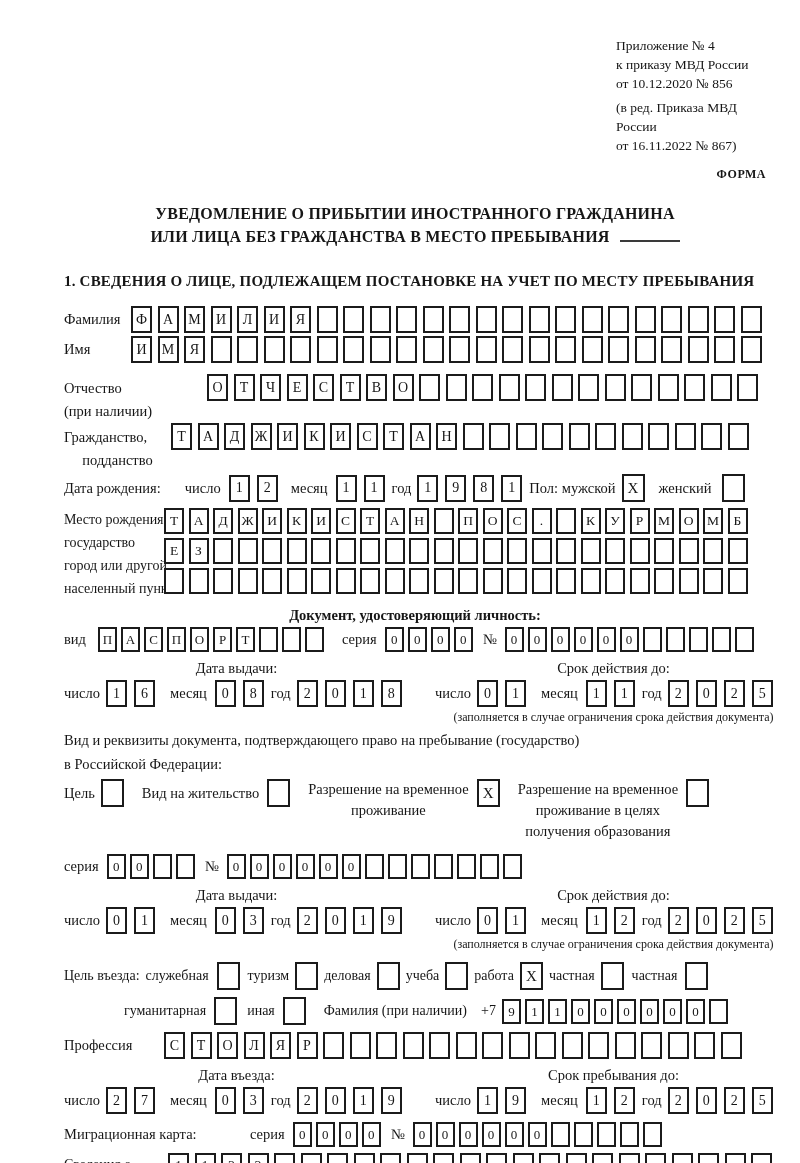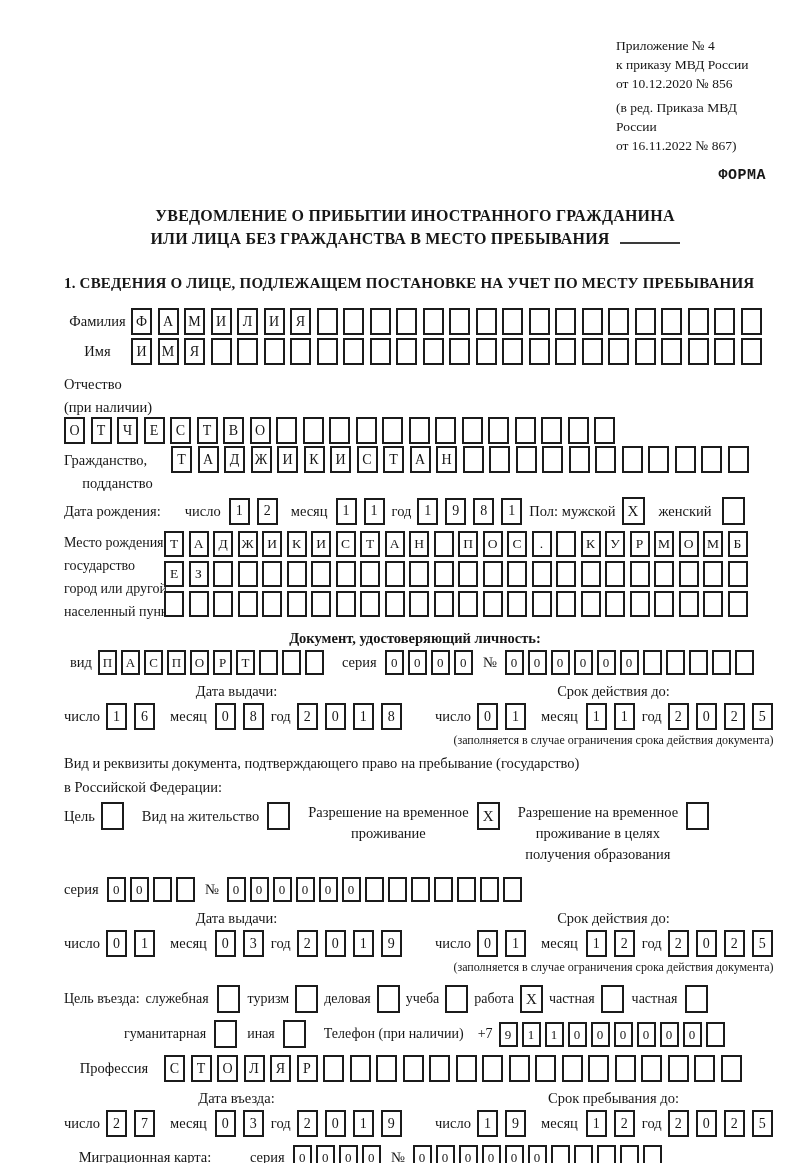--- a/index.html
+++ b/index.html
@@ -9,32 +9,32 @@
     color:#161616;
     font-family:"Liberation Serif","DejaVu Serif",serif;
     font-size:14.5px;
     overflow:hidden;
   }
   .page { padding:36px 34px 0 64px; width:800px; }
 
   
   .hdr-right { margin-left:552px; font-size:13.5px; line-height:19px; }
   .hdr-right .grp2 { margin-top:5px; }
-  .forma { text-align:right; font-weight:bold; font-size:15px; margin-top:12px; letter-spacing:.5px;font-family:Liberation Mono, monospace; }
+  .forma { text-align:right; font-weight:bold; font-size:12px; margin-top:12px; letter-spacing:.5px; }
 
   
   .title { text-align:center; font-weight:bold; font-size:16px; line-height:23px; margin-top:20px; letter-spacing:.2px; }
   .title-underline { display:inline-block; width:60px; border-bottom:2.5px solid #3a3a3a; margin-left:10px; vertical-align:baseline; }
 
   .sec-heading { font-weight:bold; font-size:15px; margin-top:25px; letter-spacing:.2px; white-space:nowrap; }
 
   
   .row { display:flex; align-items:center; margin-top:4px; white-space:nowrap; }
   .row.top { align-items:flex-start; }
-  .lbl { flex:none;text-align:center; }
+  .lbl { flex:none; }
   .lbl-block { flex:none; line-height:20px; }
   .cellcol > .cells { margin-bottom:4px; }
 
   
   .cells { display:flex; flex:none; align-items:center; }
   .cell {
     display:flex; flex:none; align-items:center; justify-content:center;
     border:2px solid #1b1b1b; background:#fff;
     width:21px; height:27px; margin-right:5.5px;
     font-size:14px; line-height:1;
@@ -139,21 +139,21 @@
         <span class="cell"></span>
         <span class="cell"></span>
         <span class="cell"></span>
         <span class="cell"></span>
         <span class="cell"></span>
         <span class="cell"></span>
         <span class="cell"></span>
       </span>
   </div>
 
-  <div class="row top" style="margin-top:5px;flex-direction:column;">
+  <div class="row top" style="margin-top:11px;">
     <div class="lbl-block" style="width:143px;">
       <div style="height:27px;display:flex;align-items:center;">Отчество</div>
       <div>(при наличии)</div>
     </div>
     <span class="cells">
         <span class="cell">О</span>
         <span class="cell">Т</span>
         <span class="cell">Ч</span>
         <span class="cell">Е</span>
         <span class="cell">С</span>
@@ -549,21 +549,21 @@
 
   <div class="row" style="margin-top:7px; font-size:14px;">
     <span class="lbl" style="margin-left:60px;">гуманитарная</span>
     <span class="cells cells-cb m-l8">
         <span class="cell"></span>
       </span>
     <span class="lbl m-l10 m-r8">иная</span>
     <span class="cells cells-cb">
         <span class="cell"></span>
       </span>
-    <span class="lbl m-l18">Телефон (при наличии)</span>
+    <span class="lbl m-l18">Фамилия (при наличии)</span>
     <span class="lbl m-l14 m-r6">+7</span>
     <span class="cells cells-md">
         <span class="cell">9</span>
         <span class="cell">1</span>
         <span class="cell">1</span>
         <span class="cell">0</span>
         <span class="cell">0</span>
         <span class="cell">0</span>
         <span class="cell">0</span>
         <span class="cell">0</span>

